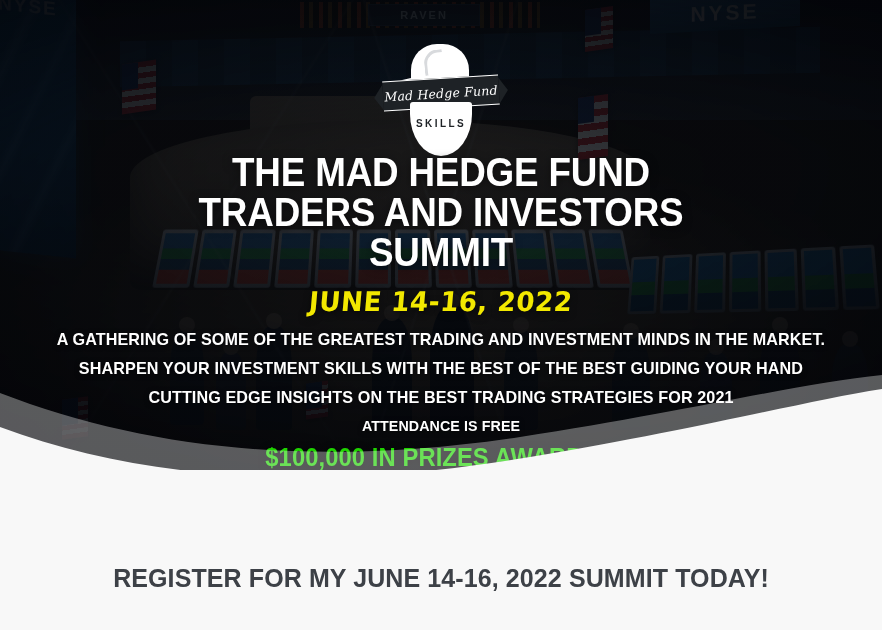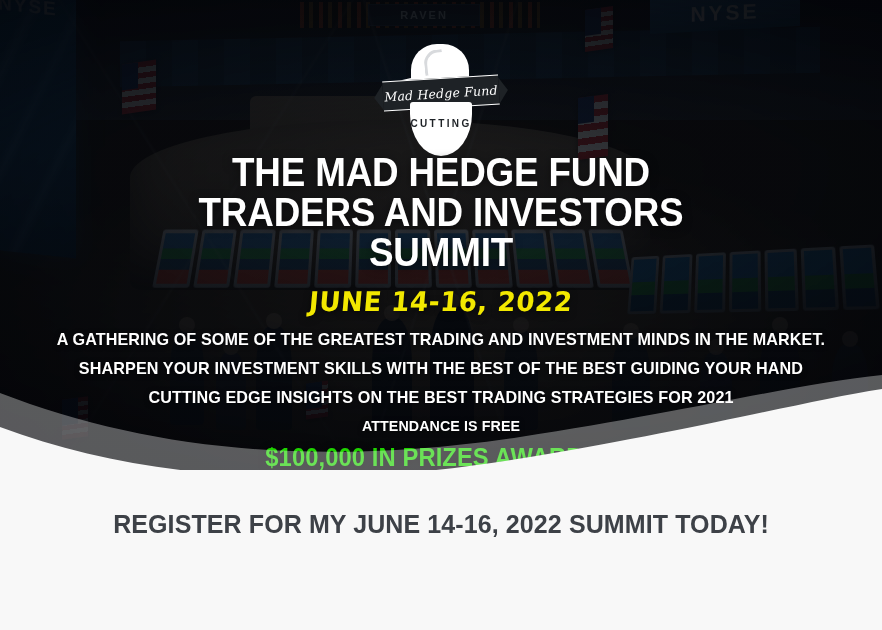--- a/index.html
+++ b/index.html
@@ -275,21 +275,21 @@
   }
   .wave svg{ display:block; width:100%; height:100%; }
 
   
   .below{
     position:relative; width:882px; height:160px;
     background:#f8f8f8;
     display:flex; align-items:flex-start; justify-content:center;
   }
   .register{
-    margin-top:40px;
+    margin-top:94px;
     color:#3d4147; font-weight:bold; font-size:25px;
     letter-spacing:.1px; text-align:center;
   }
 </style>
 </head>
 <body>
 
 <section class="hero">
 
   <div class="photo">
@@ -383,21 +383,21 @@
 
     <div class="logo">
       <div class="hat">
         <div class="hat-crown"></div>
         <div class="hat-brim"></div>
       </div>
       <div class="banner">
         <span>Mad Hedge Fund</span>
       </div>
       <div class="shield">
-        <span>CUTTING</span>
+        <span>SKILLS</span>
       </div>
     </div>
 
     <h1 class="title">THE MAD HEDGE FUND TRADERS AND INVESTORS SUMMIT</h1>
 
     <div class="date">JUNE 14-16, 2022</div>
 
     <div class="lines">
       <div class="ln">A GATHERING OF SOME OF THE GREATEST TRADING AND INVESTMENT MINDS IN THE MARKET.</div>
       <div class="ln">SHARPEN YOUR INVESTMENT SKILLS WITH THE BEST OF THE BEST GUIDING YOUR HAND</div>

